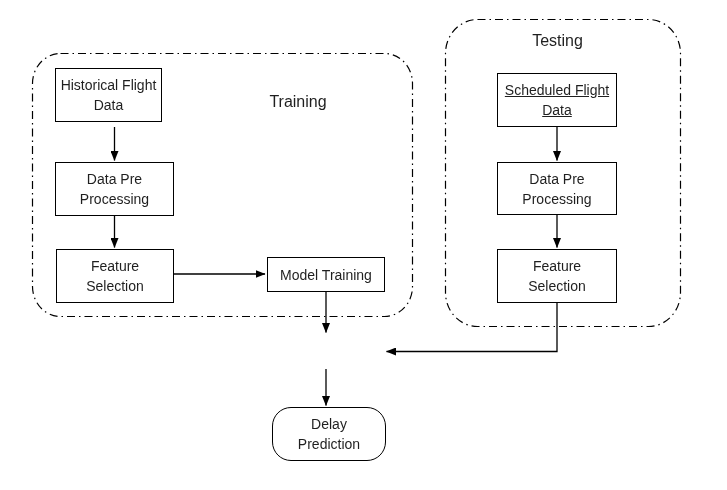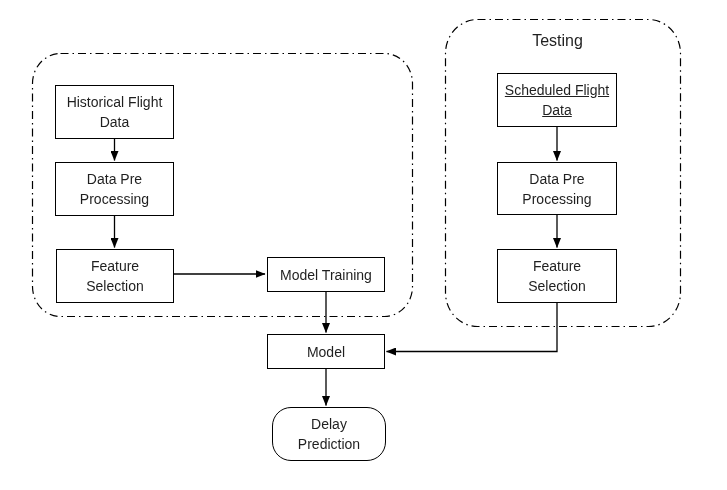--- a/index.html
+++ b/index.html
@@ -38,21 +38,21 @@
   }
   .group-label {
     position: absolute;
     font-size: 16px;
     line-height: 18px;
     color: #1f1f1f;
     text-align: center;
     white-space: nowrap;
   }
   
-  .n-hist   { left: 55px;  top: 85px;  width: 119px; height: 54px; }
+  .n-hist   { left: 55px;  top: 68px;  width: 107px; height: 54px; }
   .n-dpp1   { left: 55px;  top: 162px; width: 119px; height: 54px; }
   .n-fs1    { left: 56px;  top: 249px; width: 118px; height: 54px; }
   .n-sched  { left: 497px; top: 73px;  width: 120px; height: 54px; text-decoration: underline; }
   .n-dpp2   { left: 497px; top: 162px; width: 120px; height: 53px; }
   .n-fs2    { left: 497px; top: 249px; width: 120px; height: 54px; }
   .n-mt     { left: 267px; top: 257px; width: 118px; height: 35px; }
   .n-model  { left: 267px; top: 334px; width: 118px; height: 35px; }
   .n-delay  { left: 272px; top: 407px; width: 114px; height: 54px; border-radius: 19px; }
   .l-training { left: 258px; top: 93px;  width: 80px; }
   .l-testing  { left: 520px; top: 32px;  width: 75px; }
@@ -75,34 +75,34 @@
     <path d="M114.5,127 L114.5,160.5" fill="none" stroke="#000000" stroke-width="1.3" marker-end="url(#arrow)"></path>
     <path d="M114.5,216 L114.5,247.5" fill="none" stroke="#000000" stroke-width="1.3" marker-end="url(#arrow)"></path>
     <path d="M174,274 L265,274" fill="none" stroke="#000000" stroke-width="1.3" marker-end="url(#arrow)"></path>
     <path d="M326,292 L326,332.5" fill="none" stroke="#000000" stroke-width="1.3" marker-end="url(#arrow)"></path>
     <path d="M557,127 L557,160.5" fill="none" stroke="#000000" stroke-width="1.3" marker-end="url(#arrow)"></path>
     <path d="M557,215 L557,247.5" fill="none" stroke="#000000" stroke-width="1.3" marker-end="url(#arrow)"></path>
     <path d="M557,303 L557,351.5 L386.5,351.5" fill="none" stroke="#000000" stroke-width="1.3" marker-end="url(#arrow)"></path>
     <path d="M326,369 L326,405.5" fill="none" stroke="#000000" stroke-width="1.3" marker-end="url(#arrow)"></path>
   </svg>
 
+  <div class="group-label l-training">Training</div>
   <div class="group-label l-testing">Testing</div>
 
   <div class="node n-hist">Historical Flight
 Data</div>
   <div class="node n-dpp1">Data Pre
 Processing</div>
   <div class="node n-fs1">Feature
 Selection</div>
 
   <div class="node n-sched">Scheduled Flight
 Data</div>
   <div class="node n-dpp2">Data Pre
 Processing</div>
   <div class="node n-fs2">Feature
 Selection</div>
 
   <div class="node n-mt">Model Training</div>
-  <div class="node n-model">Model</div>
   <div class="node n-delay">Delay
 Prediction</div>
 
 </div>
 
 </body></html>

